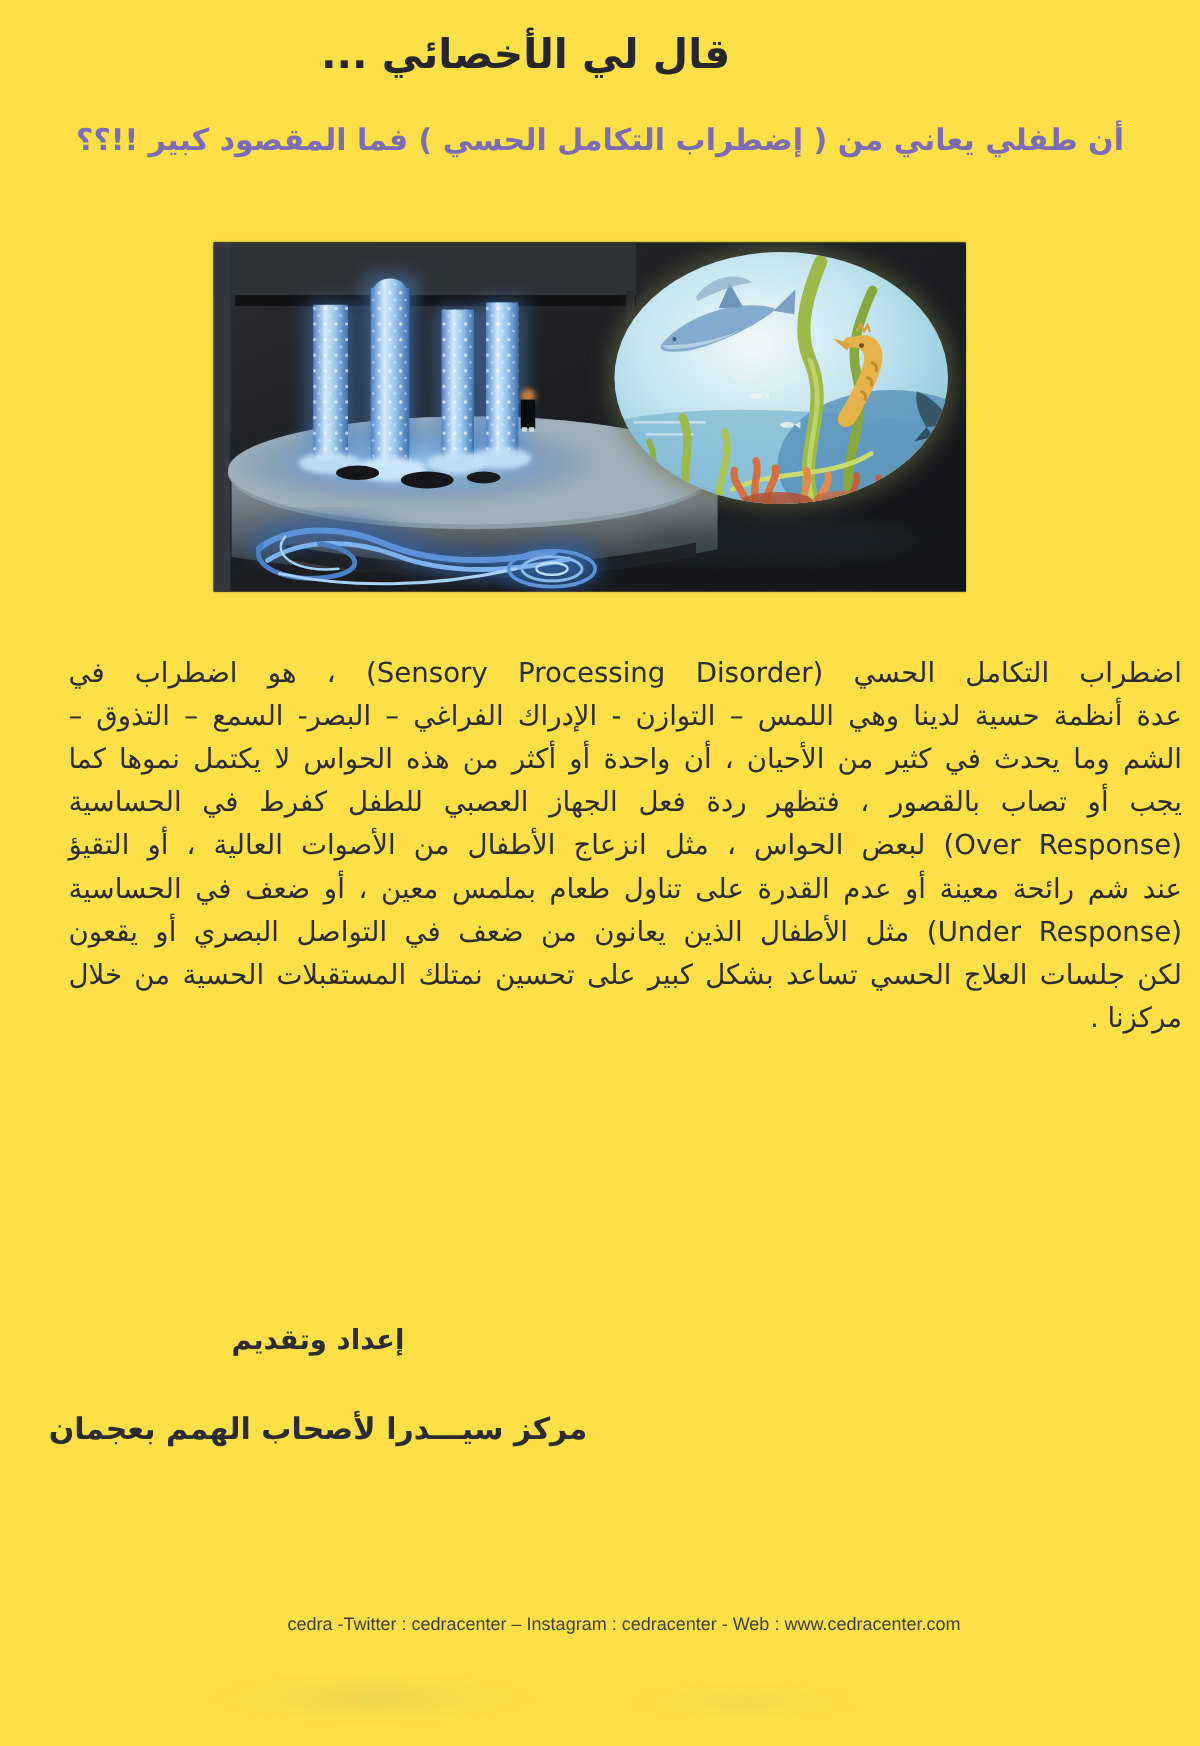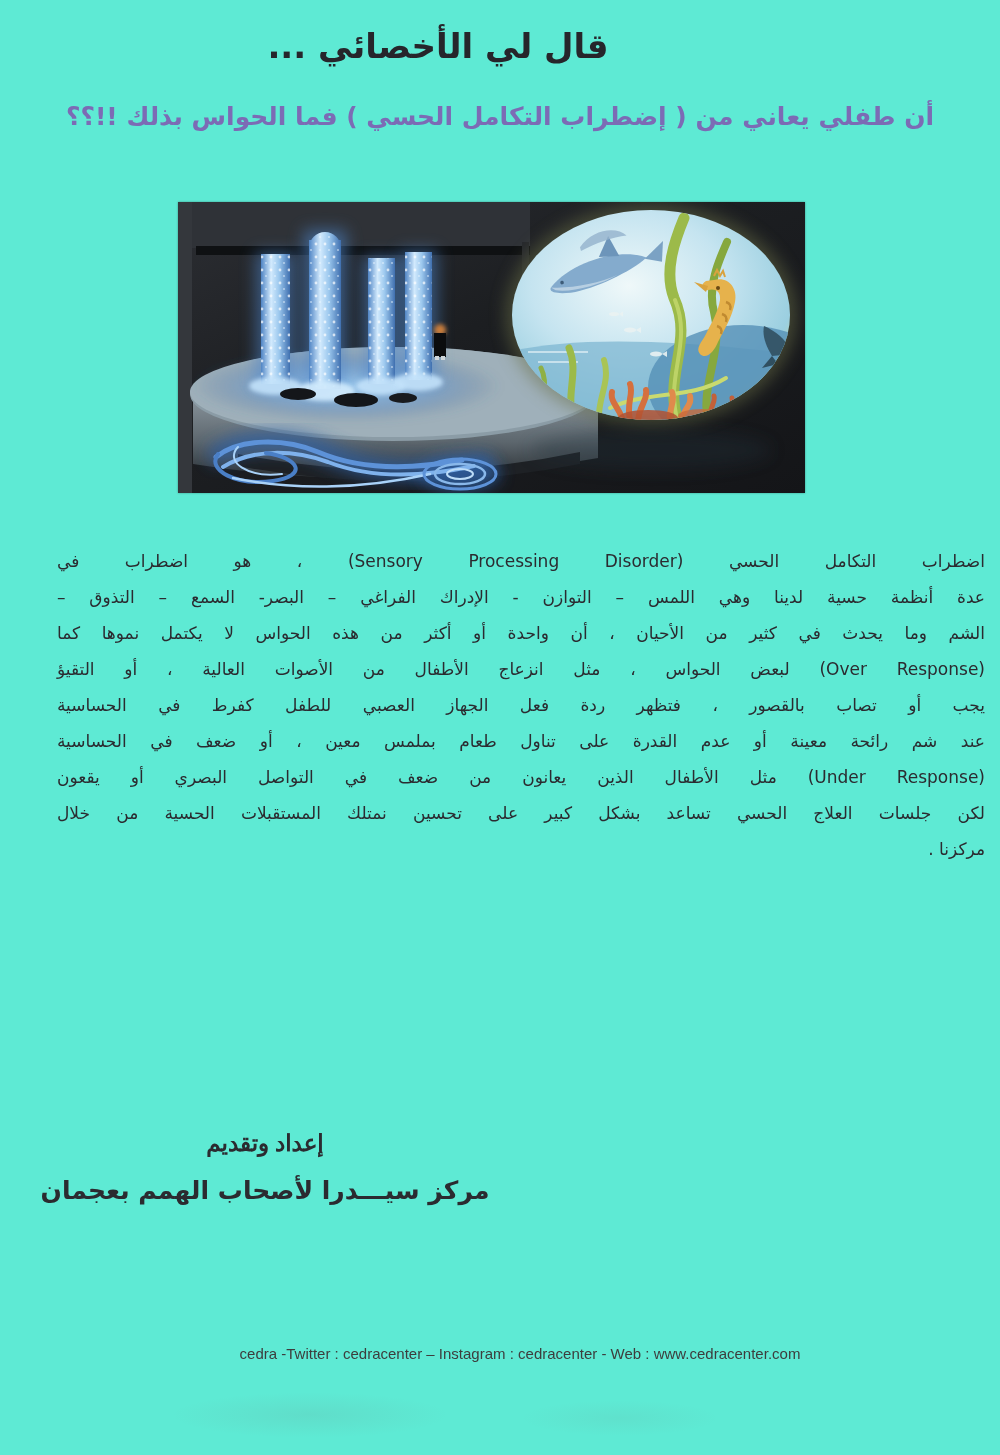--- a/index.html
+++ b/index.html
@@ -1,20 +1,20 @@
 <!DOCTYPE html>
 <html><head>
 <meta charset="utf-8">
 <style>
   * { margin:0; padding:0; box-sizing:border-box; }
   html,body { background:#ffffff; }
   .page {
     position:relative;
     width:1000px; height:1455px;
-    background:#5eead4;
+    background:#fde047;
     overflow:hidden;
     font-family:"DejaVu Sans", sans-serif;
   }
   .doc-title {
     position:absolute; top:26px; left:0; width:100%;
     text-align:center; transform:translateX(-62px);
     direction:rtl;
     font-size:34px; font-weight:bold; color:#26262b;
     letter-spacing:0.5px;
   }
@@ -29,32 +29,32 @@
     box-shadow:0 0 2px rgba(0,0,0,0.35);
   }
   .photo svg { display:block; }
   .article {
     position:absolute; left:57px; top:543px; width:928px;
     direction:rtl;
     color:#2b2b30;
   }
   .article .line {
     height:36px; line-height:36px;
-    font-size:17px;
+    font-size:23px;
     text-align:justify;
     text-align-last:justify;
     white-space:nowrap;
   }
   .article .line.last {
     text-align-last:right;
   }
   .prepared-by {
-    position:absolute; top:1130px; left:20px; width:490px;
+    position:absolute; top:1104px; left:20px; width:490px;
     text-align:center; direction:rtl;
-    font-size:23px; font-weight:bold; color:#2b2b30;font-family:Liberation Serif, serif;
+    font-size:23px; font-weight:bold; color:#2b2b30;
   }
   .center-name {
     position:absolute; top:1154px; left:20px; width:490px;
     text-align:center; direction:rtl;
     font-size:25px; font-weight:bold; color:#2b2b30;margin-top:22px;
   }
   .footer {
     position:absolute; top:1340px; left:0; width:100%;
     font-family:"Liberation Sans", sans-serif;
     color:#3d3d3d;
@@ -70,21 +70,21 @@
     background:radial-gradient(ellipse at center, rgba(110,110,110,0.07), rgba(110,110,110,0) 70%);
   }
 </style>
 </head>
 <body>
 
 <div class="page">
 
   <div class="doc-title">قال لي الأخصائي ...</div>
 
-  <div class="doc-subtitle">أن طفلي يعاني من ( إضطراب التكامل الحسي ) فما الحواس بذلك  !!؟؟</div>
+  <div class="doc-subtitle">أن طفلي يعاني من ( إضطراب التكامل الحسي ) فما المقصود كبير  !!؟؟</div>
 
   <div class="photo">
     <svg width="627" height="291" viewBox="0 0 627 291">
       <defs>
         <linearGradient id="room" x1="0" y1="0" x2="1" y2="1">
           <stop offset="0" stop-color="#2c2e33"></stop>
           <stop offset="0.45" stop-color="#1c1e21"></stop>
           <stop offset="1" stop-color="#141518"></stop>
         </linearGradient>
         <linearGradient id="tube" x1="0" y1="0" x2="1" y2="0">
@@ -248,22 +248,22 @@
       </g>
 
       <ellipse cx="473" cy="248" rx="120" ry="20" fill="#24323b" opacity="0.35" filter="url(#b8)"></ellipse>
     </svg>
   </div>
 
   <div class="article">
     <div class="line">اضطراب التكامل الحسي (Sensory Processing Disorder) ، هو اضطراب في</div>
     <div class="line">عدة أنظمة حسية لدينا وهي اللمس – التوازن - الإدراك الفراغي – البصر- السمع – التذوق –</div>
     <div class="line">الشم وما يحدث في كثير من الأحيان ، أن واحدة أو أكثر من هذه الحواس لا يكتمل نموها كما</div>
+    <div class="line">يجب أو تصاب بالقصور ، فتظهر ردة فعل الجهاز العصبي للطفل كفرط في الحساسية</div>
     <div class="line">(Over Response) لبعض الحواس ، مثل انزعاج الأطفال من الأصوات العالية ، أو التقيؤ</div>
-    <div class="line">يجب أو تصاب بالقصور ، فتظهر ردة فعل الجهاز العصبي للطفل كفرط في الحساسية</div>
     <div class="line">عند شم رائحة معينة أو عدم القدرة على تناول طعام بملمس معين ، أو ضعف في الحساسية</div>
     <div class="line">(Under Response) مثل الأطفال الذين يعانون من ضعف في التواصل البصري أو يقعون</div>
     <div class="line">لكن جلسات العلاج الحسي تساعد بشكل كبير على تحسين نمتلك المستقبلات الحسية من خلال</div>
     <div class="line last">مركزنا .</div>
   </div>
 
   <div class="prepared-by">إعداد وتقديم</div>
   <div class="center-name">مركز سيـــدرا لأصحاب الهمم بعجمان</div>
 
   <div class="footer">

